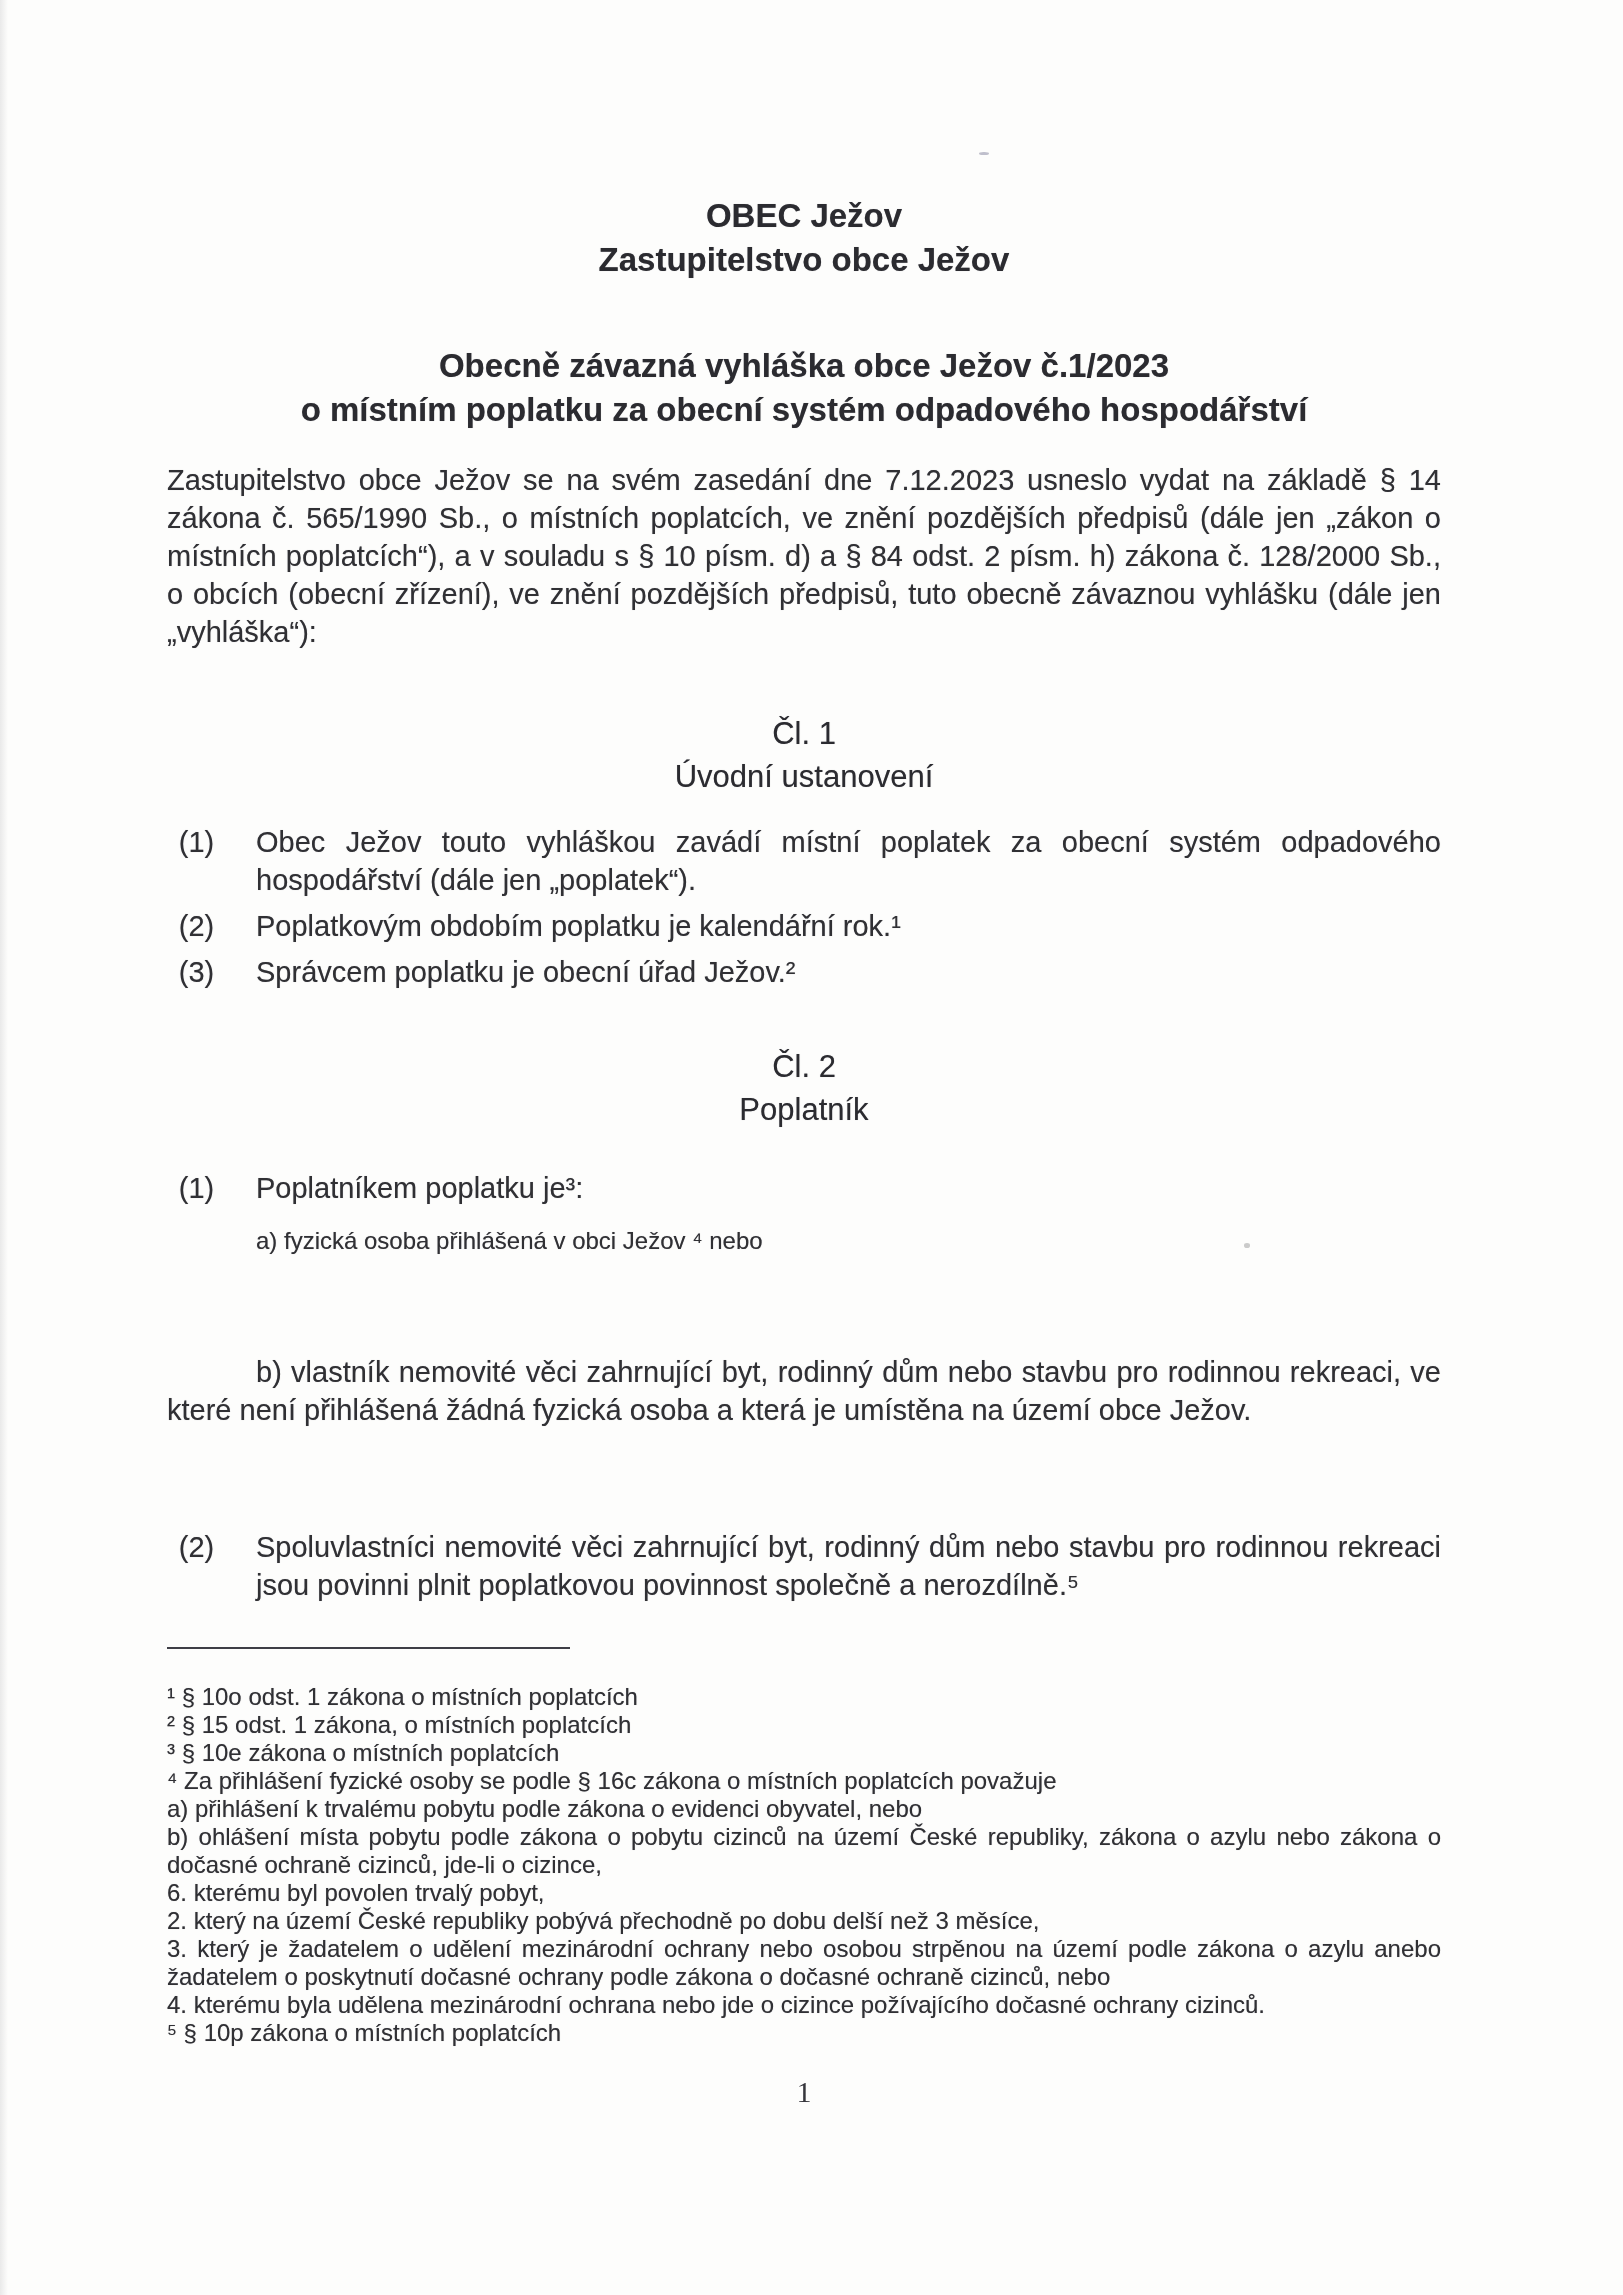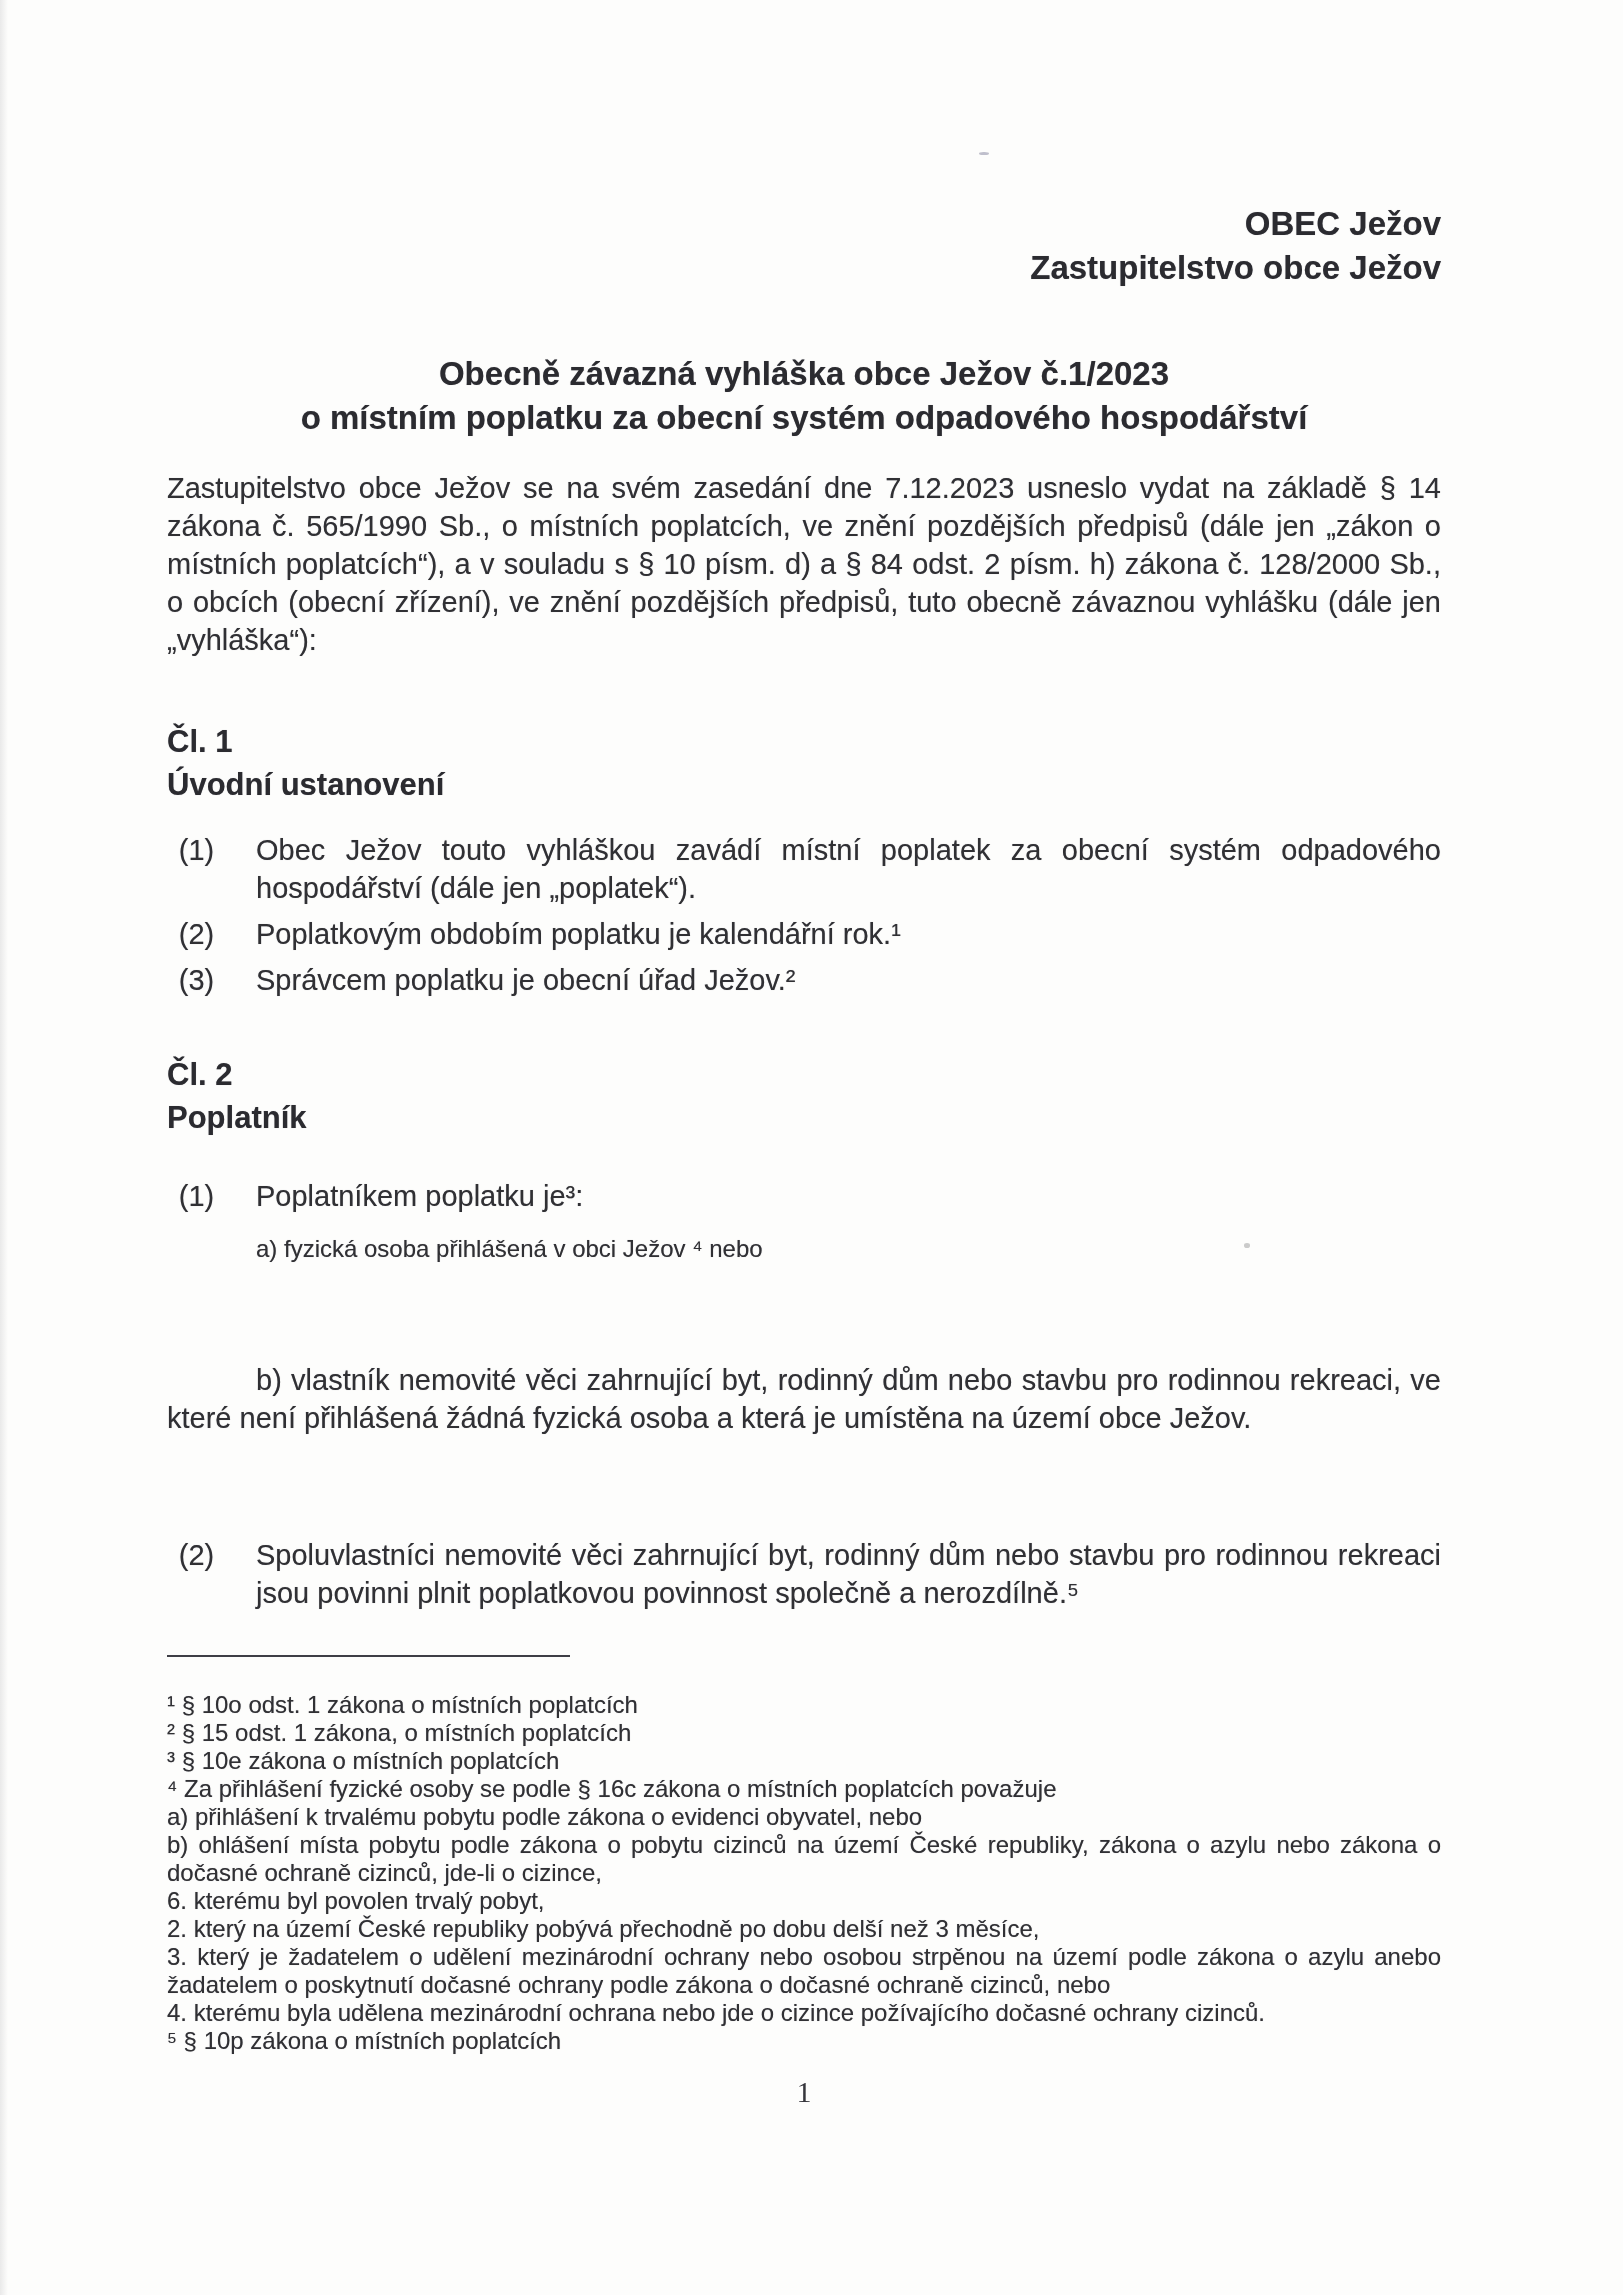--- a/index.html
+++ b/index.html
@@ -44,44 +44,44 @@
   }
   .content {
     position: absolute;
     left: 167px;
     top: 194px;
     width: 1274px;
     filter: blur(0.4px);
     text-shadow: 0 0 0.7px rgba(45,45,55,0.45);
   }
   .org-block {
-    text-align: right;
+    text-align: center;
     font-weight: bold;
     font-size: 33px;
     line-height: 44px;
     color: #2b2b30;
-    margin-top: 8px;
   }
   .doc-title {
     margin-top: 62px;
     text-align: center;
     font-weight: bold;
     font-size: 33px;
     line-height: 44px;
     color: #2b2b30;
   }
   .preamble {
     margin: 29px 0 16px 0;
     font-size: 29px;
     line-height: 38px;
     text-align: justify;
   }
   .art-head {
     margin-top: 61px;
-    font-weight: bold;
+    text-align: center;
+    font-weight: normal;
     font-size: 31px;
     line-height: 43px;
     color: #2b2b30;
   }
   .art-head-2 {
     margin-top: 54px;
   }
   .items {
     margin-top: 25px;
   }

